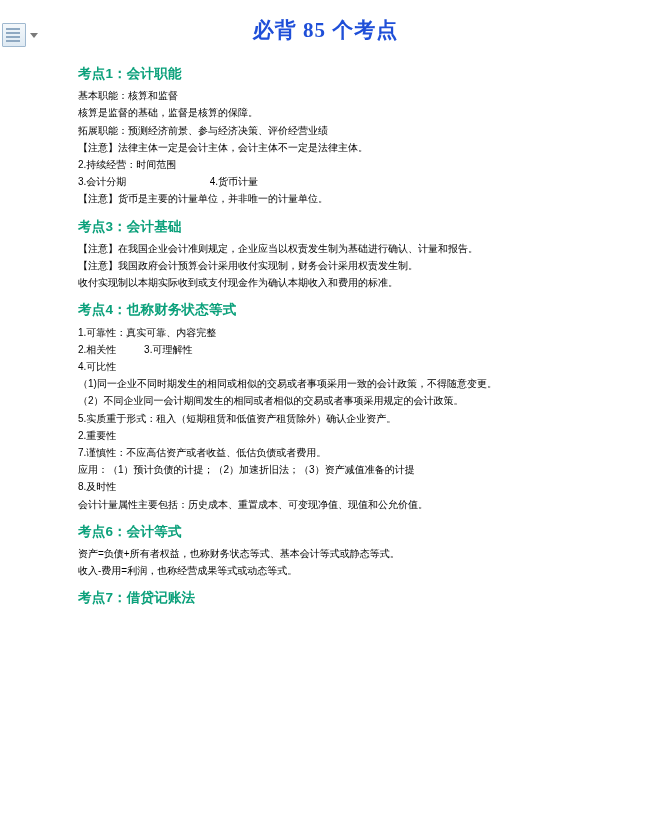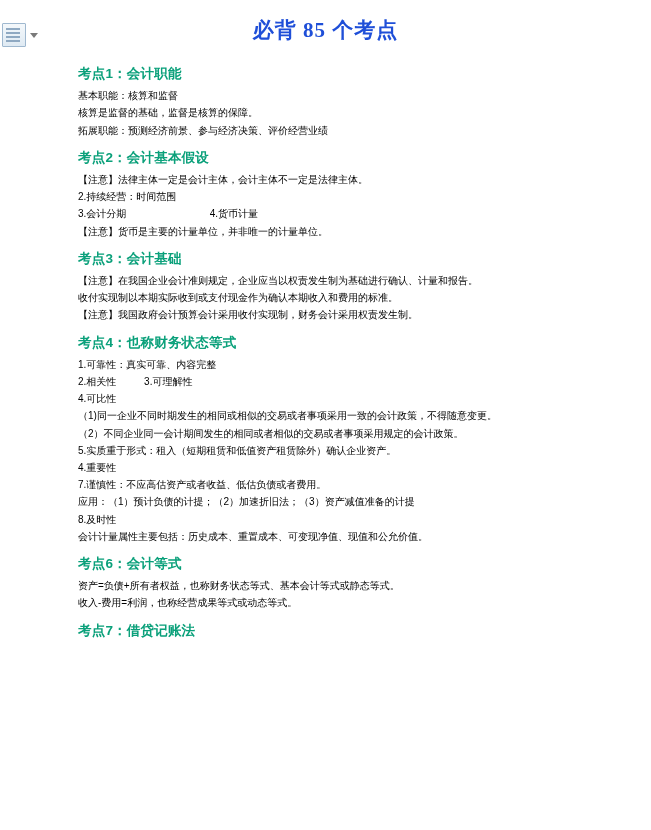--- a/index.html
+++ b/index.html
@@ -110,39 +110,38 @@
 
   <div class="doc-title">必背 85 个考点</div>
 
   <div class="content">
 
     <div class="section-head">考点1：会计职能</div>
     <div class="line">基本职能：核算和监督</div>
     <div class="line">核算是监督的基础，监督是核算的保障。</div>
     <div class="line">拓展职能：预测经济前景、参与经济决策、评价经营业绩</div>
 
-    <div class="section-head">考点2：会计基本假设</div>
     <div class="line">【注意】法律主体一定是会计主体，会计主体不一定是法律主体。</div>
     <div class="line">2.持续经营：时间范围</div>
     <div class="line">3.会计分期                              4.货币计量</div>
     <div class="line">【注意】货币是主要的计量单位，并非唯一的计量单位。</div>
 
     <div class="section-head">考点3：会计基础</div>
     <div class="line">【注意】在我国企业会计准则规定，企业应当以权责发生制为基础进行确认、计量和报告。</div>
+    <div class="line">【注意】我国政府会计预算会计采用收付实现制，财务会计采用权责发生制。</div>
     <div class="line">收付实现制以本期实际收到或支付现金作为确认本期收入和费用的标准。</div>
-    <div class="line">【注意】我国政府会计预算会计采用收付实现制，财务会计采用权责发生制。</div>
 
     <div class="section-head">考点4：也称财务状态等式</div>
     <div class="line">1.可靠性：真实可靠、内容完整</div>
     <div class="line">2.相关性          3.可理解性</div>
     <div class="line">4.可比性</div>
     <div class="line">（1)同一企业不同时期发生的相同或相似的交易或者事项采用一致的会计政策，不得随意变更。</div>
     <div class="line">（2）不同企业同一会计期间发生的相同或者相似的交易或者事项采用规定的会计政策。</div>
     <div class="line">5.实质重于形式：租入（短期租赁和低值资产租赁除外）确认企业资产。</div>
-    <div class="line">4.重要性</div>
+    <div class="line">2.重要性</div>
     <div class="line">7.谨慎性：不应高估资产或者收益、低估负债或者费用。</div>
     <div class="line">应用：（1）预计负债的计提；（2）加速折旧法；（3）资产减值准备的计提</div>
     <div class="line">8.及时性</div>
 
     <div class="line">会计计量属性主要包括：历史成本、重置成本、可变现净值、现值和公允价值。</div>
 
     <div class="section-head">考点6：会计等式</div>
     <div class="line">资产=负债+所有者权益，也称财务状态等式、基本会计等式或静态等式。</div>
     <div class="line">收入-费用=利润，也称经营成果等式或动态等式。</div>
 

